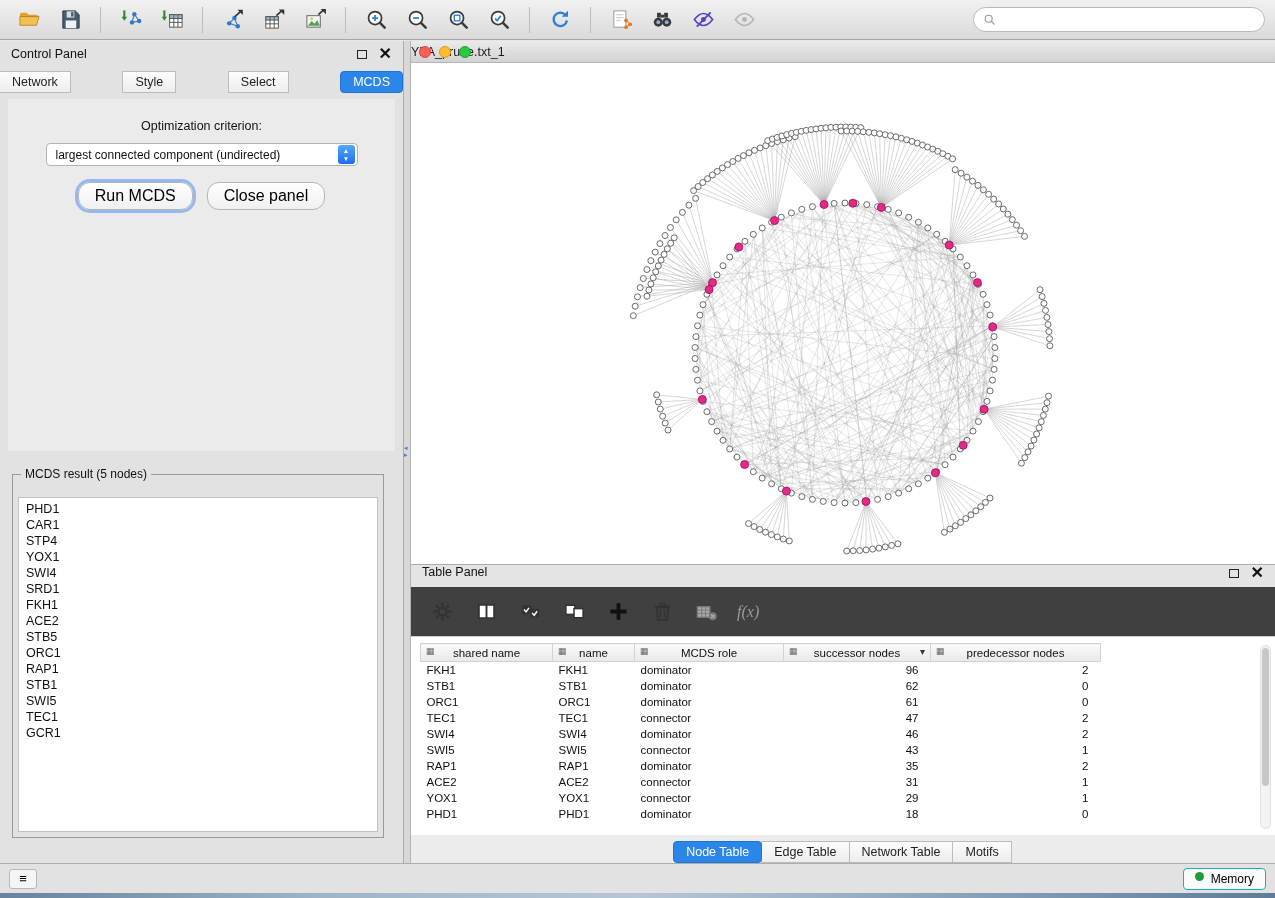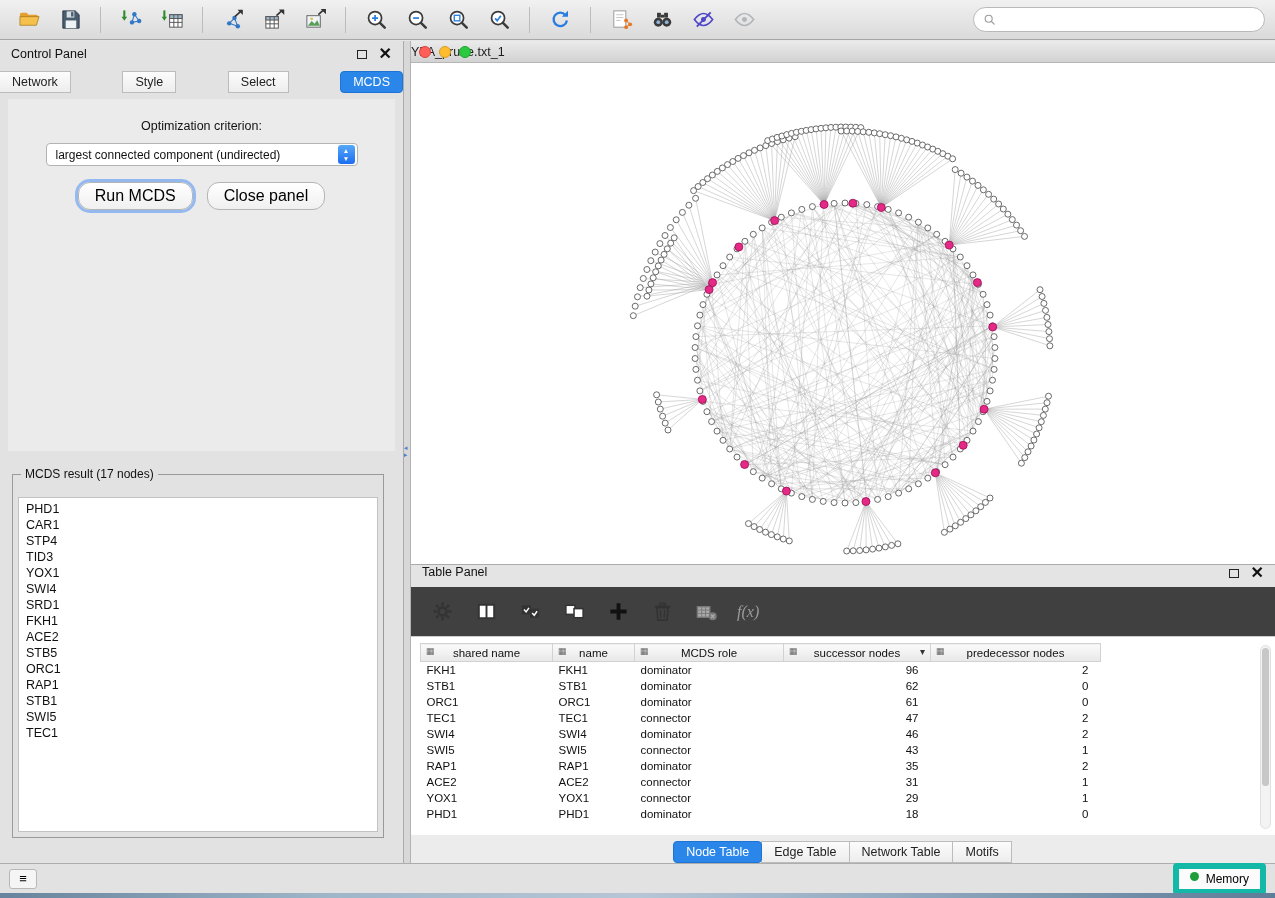--- a/index.html
+++ b/index.html
@@ -59,21 +59,21 @@
   .sort-caret{position:absolute;right:5px;top:2px;font-size:10px;color:#333}
   td{height:16px;font-size:11.5px;padding:0 6px;white-space:nowrap;overflow:hidden}
   td.num{text-align:right;padding-right:12px}
   tbody tr{cursor:default}
   .vscroll{position:absolute;right:4px;top:8px;bottom:6px;width:11px;background:#f3f3f3;border:1px solid #e0e0e0;border-radius:6px}
   .vscroll .thumb{position:absolute;top:2px;left:1px;right:1px;height:76%;background:#c7c7c7;border-radius:5px;cursor:pointer}
   .tp-tabs{height:28px;display:flex;justify-content:center;align-items:flex-end;background:#ececec;flex:0 0 28px}
   
   .statusbar{position:absolute;left:0;right:0;bottom:5px;height:30px;background:#e2e2e2;border-top:1px solid #adadad;display:flex;align-items:center;padding:0 9px}
   .menu-btn{width:28px;height:20px;border:1px solid #b8b8b8;background:#f5f5f5;border-radius:3px;font-size:13px;display:flex;align-items:center;justify-content:center;cursor:pointer}
-  .memory-btn{margin-left:auto;display:flex;align-items:flex-start;gap:7px;background:#fbfbfb;border:6px solid #14b8a6;border-radius:4px;padding:3px 11px;font-size:12px;cursor:pointer}
+  .memory-btn{margin-left:auto;display:flex;align-items:flex-start;gap:7px;background:#fbfbfb;border:1px solid #14b8a6;border-radius:4px;padding:3px 11px;font-size:12px;cursor:pointer}
   .green-dot{width:9px;height:9px;border-radius:50%;background:#1e9e3a}
   .desktop-strip{position:absolute;left:0;right:0;bottom:0;height:5px;background:linear-gradient(90deg,#67839d,#9eb5c8,#b7c6d6,#8aa3bb,#5f7d98)}
 </style>
 </head>
 <body>
 
 <div class="toolbar">
   <button class="tbtn">
       <svg viewBox="0 0 24 24">
         <path d="M2 7c0-1.1.9-2 2-2h5l2 2h8c1.1 0 2 .9 2 2v1H2z" fill="#e2a02f"></path>
@@ -239,37 +239,37 @@
           <span>▲</span>
           <span>▼</span>
         </span>
     </div>
     <div class="btn-row">
       <button class="btn focus">Run MCDS</button>
       <button class="btn">Close panel</button>
     </div>
   </div>
   <fieldset class="mcds-fieldset">
-    <legend>MCDS result (17 nodes)</legend>
+    <legend>MCDS result (5 nodes)</legend>
     <div class="mcds-list">
         <div class="mcds-item">PHD1</div>
         <div class="mcds-item">CAR1</div>
         <div class="mcds-item">STP4</div>
-        <div class="mcds-item">TID3</div>
         <div class="mcds-item">YOX1</div>
         <div class="mcds-item">SWI4</div>
         <div class="mcds-item">SRD1</div>
         <div class="mcds-item">FKH1</div>
         <div class="mcds-item">ACE2</div>
         <div class="mcds-item">STB5</div>
         <div class="mcds-item">ORC1</div>
         <div class="mcds-item">RAP1</div>
         <div class="mcds-item">STB1</div>
         <div class="mcds-item">SWI5</div>
         <div class="mcds-item">TEC1</div>
+        <div class="mcds-item">GCR1</div>
       </div>
   </fieldset>
 </div>
 
 <div class="splitter">
     <span class="handle">◂<br>▸</span>
   </div>
 
 <div class="right-pane">
   <div class="net-titlebar">

